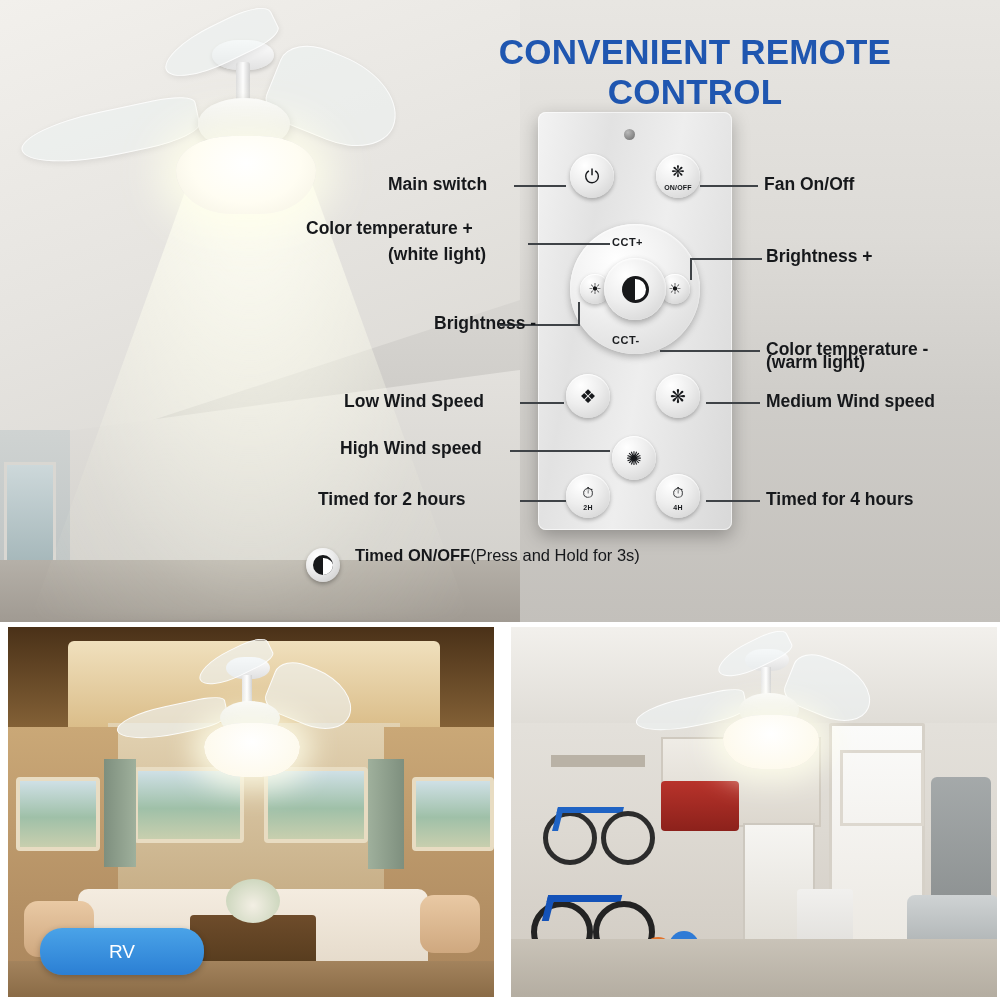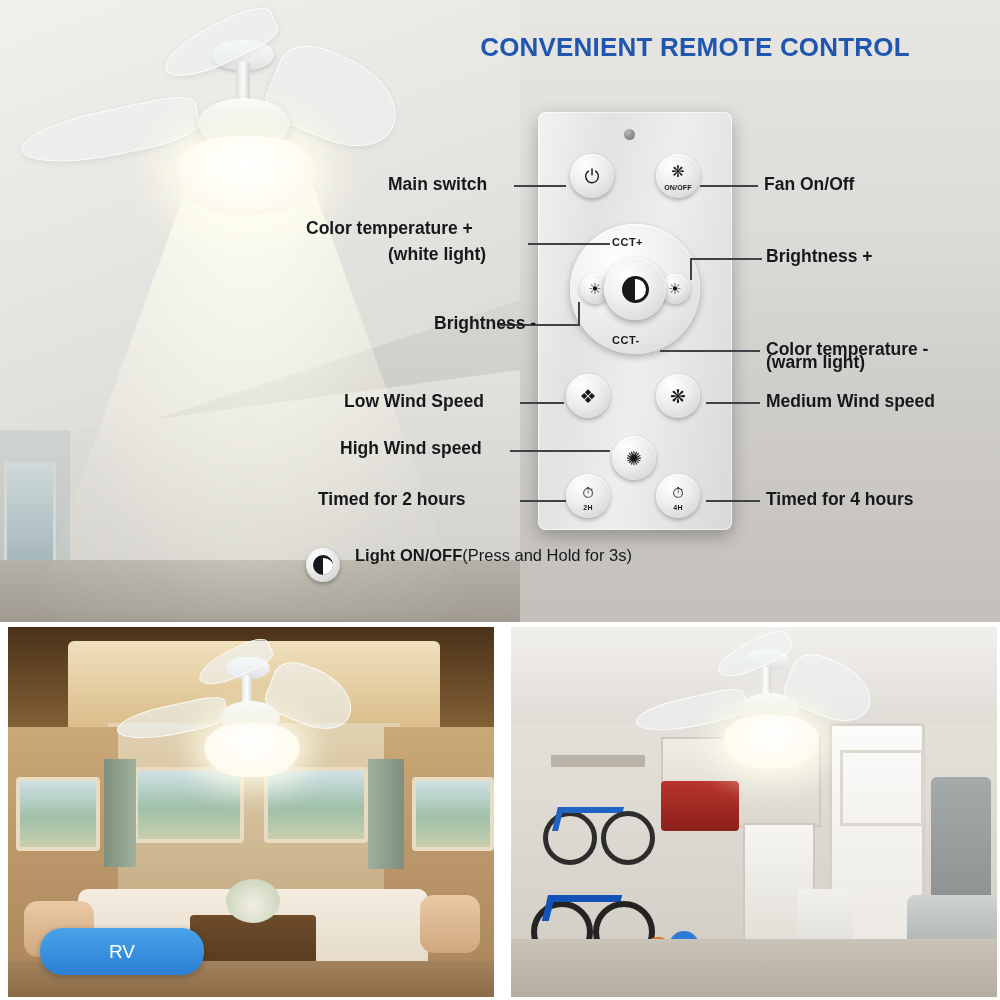--- a/index.html
+++ b/index.html
@@ -63,21 +63,21 @@
   .blade.b3 { left:40px; top:6px; width:120px; height:40px; border-radius:60% 40% 30% 60%; transform: rotate(-26deg); }
   .fan-light {
     position:absolute; left:56px; top:118px; width:140px; height:78px;
     background: radial-gradient(ellipse at 50% 35%, #ffffff 0%, #fffdf2 55%, #f3f0e2 100%);
     border-radius: 50%/ 55% 55% 70% 70%;
     box-shadow: 0 0 40px 18px rgba(255,255,235,0.85);
   }
 
   .headline {
     position: absolute; left: 410px; top: 32px; width: 570px;
-    font-size: 26px; font-weight: bold; letter-spacing: .2px;
+    font-size: 35px; font-weight: bold; letter-spacing: .2px;
     color: #1f56b0; text-align: center;
   }
 
   
   .remote {
     position: absolute; left: 538px; top: 112px; width: 194px; height: 418px;
     background: linear-gradient(100deg,#f3f3f3 0%,#e2e2e2 28%,#eeeeee 55%,#d8d8d8 100%);
     border-radius: 8px;
     box-shadow: 0 6px 18px rgba(0,0,0,.28), inset 0 0 0 1px rgba(255,255,255,.6);
   }
@@ -327,21 +327,21 @@
   <div class="callout b" style="left:344px; top:391px;">Low Wind Speed</div>
   <div class="callout b" style="left:766px; top:391px;">Medium Wind speed</div>
   <div class="callout b" style="left:340px; top:438px;">High Wind speed</div>
   <div class="callout b" style="left:318px; top:489px;">Timed for 2 hours</div>
   <div class="callout b" style="left:766px; top:489px;">Timed for 4 hours</div>
 
   <div class="note-icon">
     <div class="half-circle-icon" style="width:20px;height:20px;"></div>
   </div>
   <div class="note-line1">
-    <b>Light ON/OFF</b><span>(Press and Hold for 3s)</span>
+    <b>Timed ON/OFF</b><span>(Press and Hold for 3s)</span>
   </div>
 </div>
 
 <div class="tiles">
 
   <div class="tile left">
     <div class="rv-ceil"></div>
     <div class="rv-ceil-inner"></div>
     <div class="rv-back"></div>
     <div class="rv-wall-l"></div>

